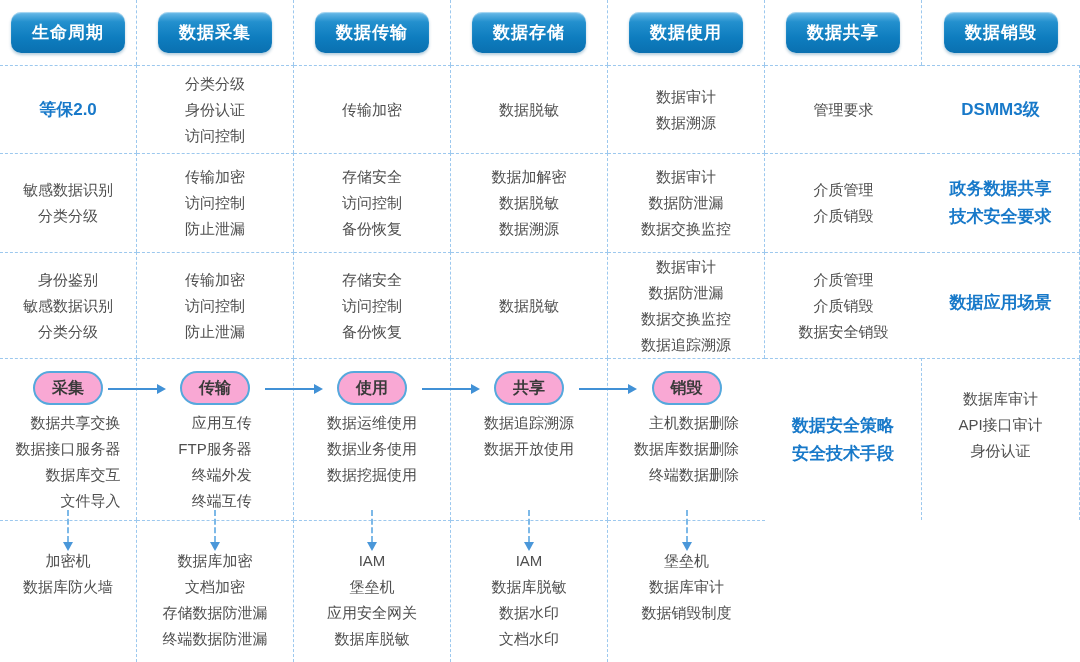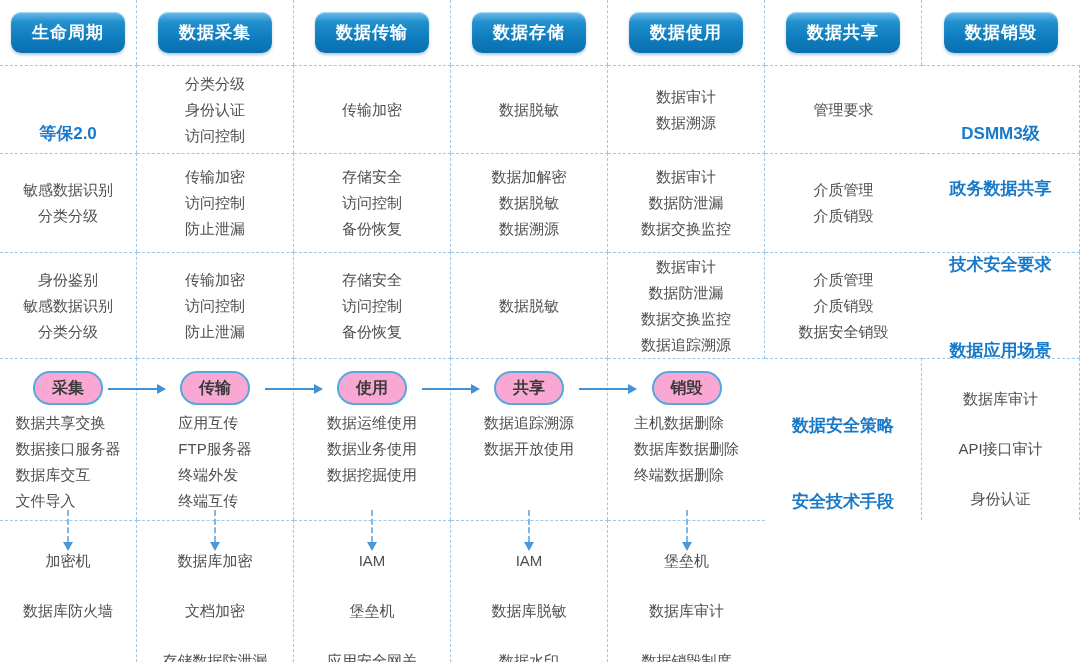--- a/index.html
+++ b/index.html
@@ -9,28 +9,28 @@
   .board { position:relative; width:1080px; height:662px; background:#ffffff; overflow:hidden; }
 
   .grid {
     display:grid; width:1080px; height:662px;
     grid-template-columns:137px 157px 157px 157px 157px 157px 158px;
     grid-template-rows:65px 88px 99px 106px 162px 142px;
   }
 
   .cell {
     position:relative; display:flex; flex-direction:column;
-    align-items:center; justify-content:center; text-align:left;
+    align-items:center; justify-content:center; text-align:right;
   }
   .br { border-right:1px dashed #9cc8ee; }
   .bt { border-top:1px dashed #9cc8ee; }
 
   .cell .line { font-size:15px; color:#4f4f4f; line-height:26px; white-space:nowrap; }
 
-  .label .line { font-size:17px; font-weight:bold; color:#1879c9; line-height:28px;margin-top:48px; }
+  .label .line { font-size:17px; font-weight:bold; color:#1879c9; line-height:28px; }
 
   .hbtn {
     width:114px; height:41px; border-radius:10px;
     background:linear-gradient(180deg,#6dbce9 0%,#2390ce 24%,#0e7dbf 62%,#0a70b0 100%);
     color:#ffffff; font-size:17px; font-weight:bold; letter-spacing:1px;
     display:flex; align-items:center; justify-content:center;
     box-shadow:0 2px 3px rgba(10,90,140,0.30), inset 0 1px 1px rgba(255,255,255,0.45);
   }
 
   
@@ -55,21 +55,21 @@
   .vconn {
     position:absolute; left:50%; margin-left:-1px; bottom:-22px; height:32px; width:0;
     border-left:2px dashed #7db9e8; z-index:2;
   }
   .vconn::after {
     content:""; position:absolute; left:-6px; bottom:-9px; width:0; height:0;
     border-top:9px solid #4a97d9; border-left:5px solid transparent; border-right:5px solid transparent;
   }
 
   
-  .seccell { justify-content:flex-start; padding-top:27px;gap:24px; }
+  .seccell { justify-content:flex-start; padding-top:27px; }
 </style>
 </head>
 <body>
 
 <div class="board">
   <div class="grid">
 
     <div class="cell br">
       <div class="hbtn">生命周期</div>
     </div>

